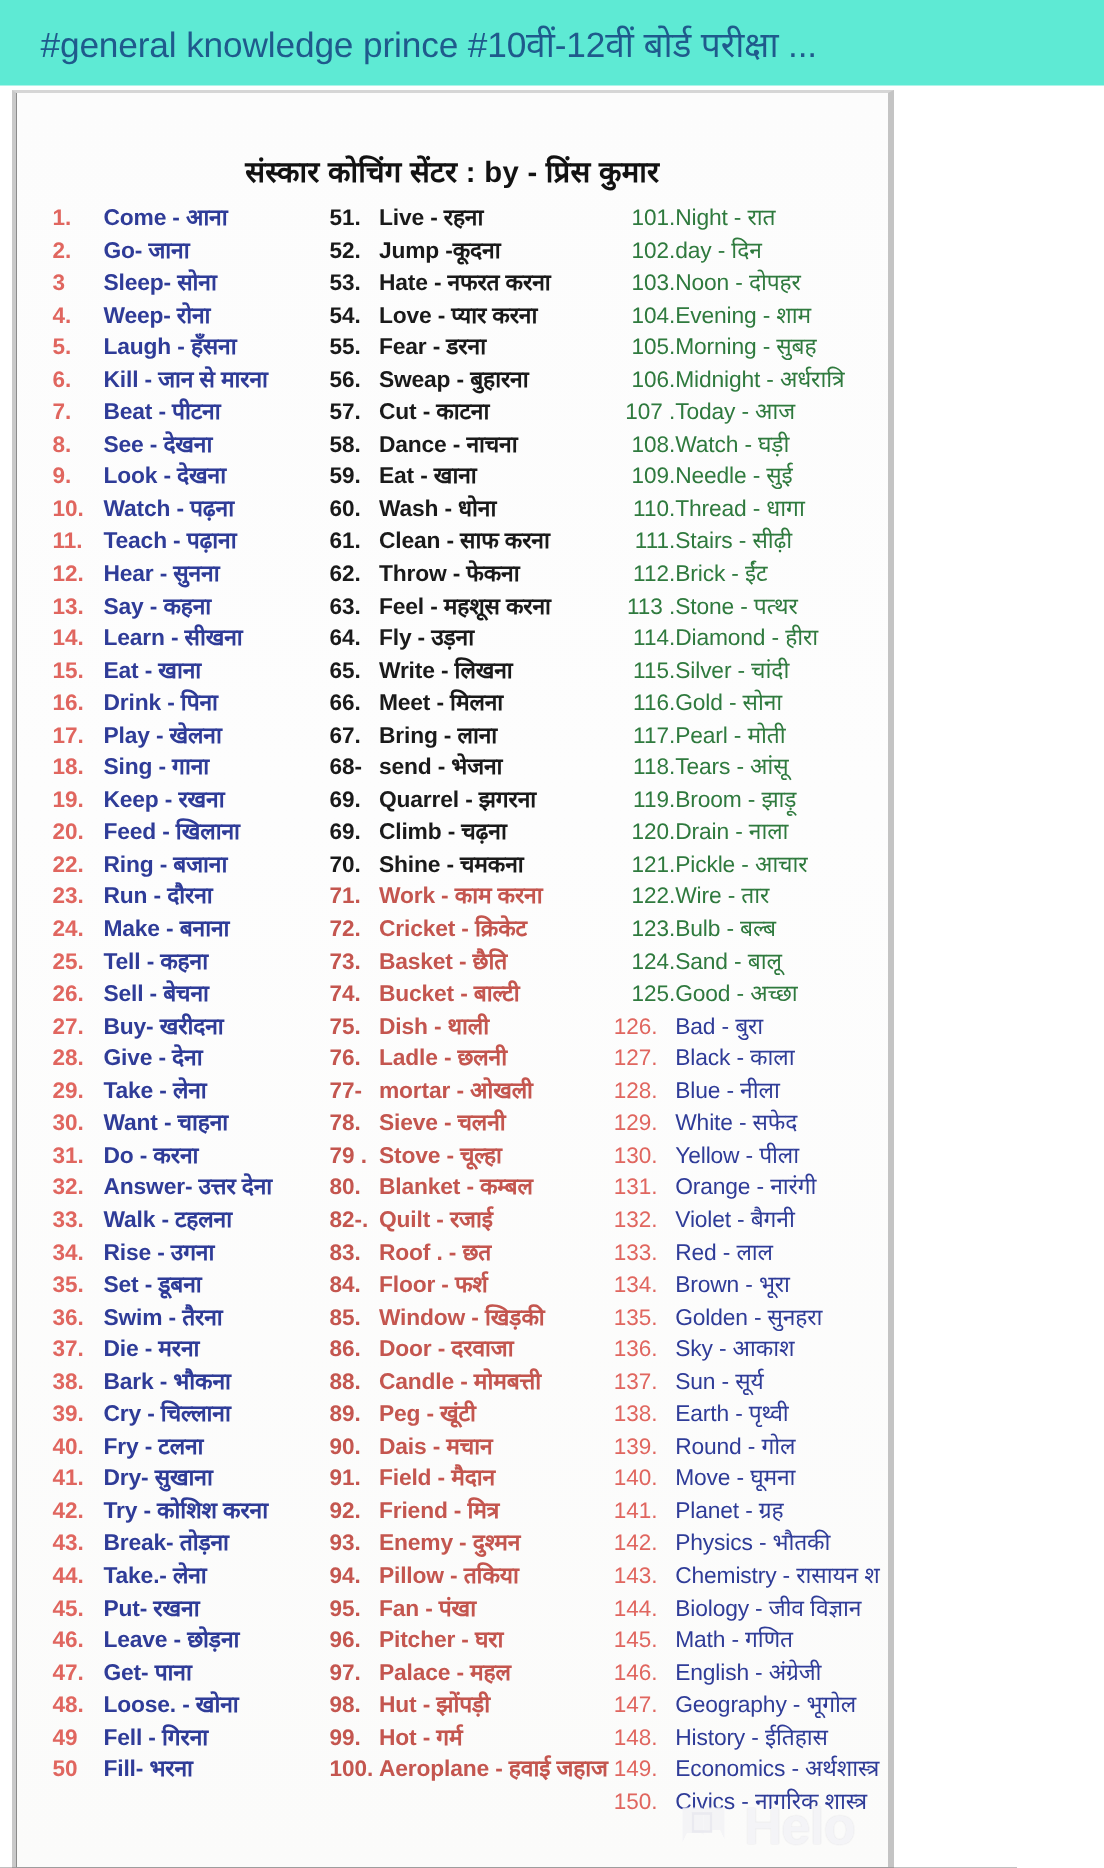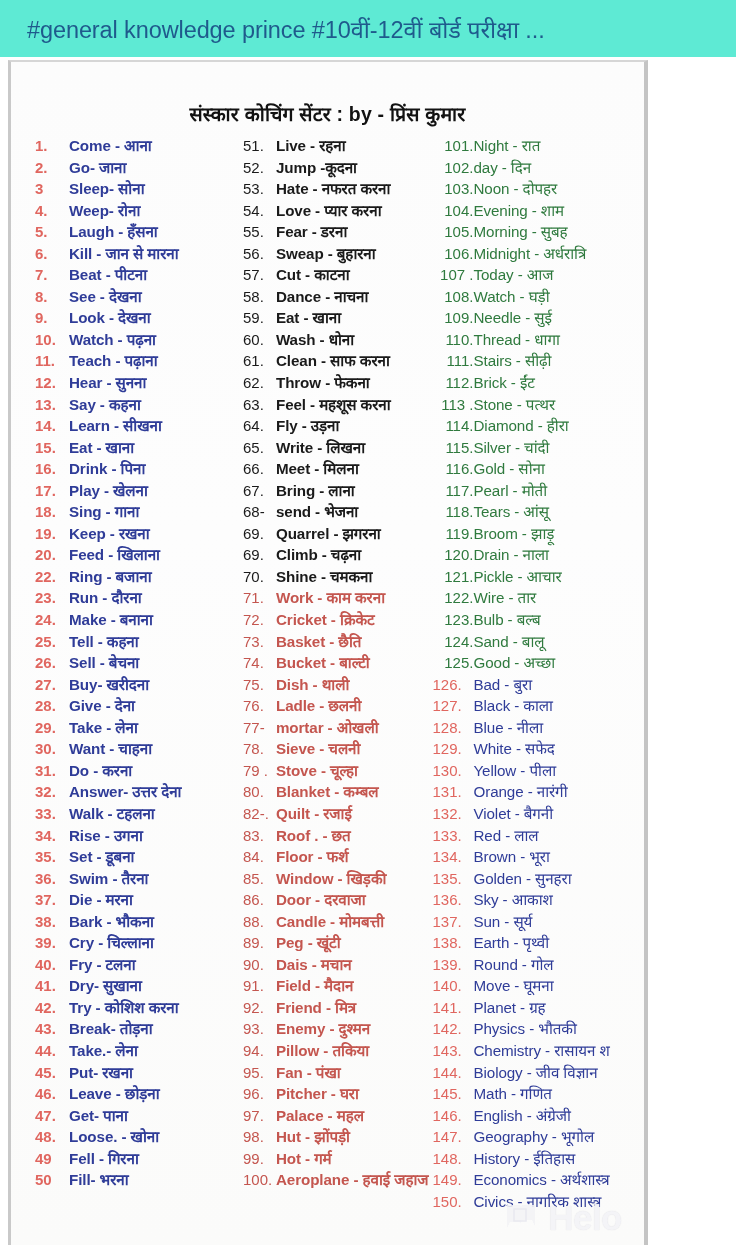--- a/index.html
+++ b/index.html
@@ -30,21 +30,21 @@
     letter-spacing: -0.1px;
     white-space: nowrap;
     font-weight: 400;
   }
 
   
   .card {
     position: absolute;
     left: 8px;
     top: 60px;
-    width: 640px;
+    width: 588px;
     height: 1185px;
     background: #000000;
     border-left: 3px solid #c9c9c9;
     border-top: 2px solid #d6d6d6;
     border-right: 4px solid #c4c4c4;
     box-sizing: border-box;
     overflow: hidden;
   }
   .card-inner {
     position: absolute;
@@ -111,21 +111,21 @@
   .t-red    .num { color: #c4564f; }
   .t-red    .txt { color: #c4564f; }
 
   .t-green  .num { color: #2f7a3e; text-align: right; }
   .t-green  .txt { color: #2f7a3e; }
 
   .col-1 .txt { font-weight: 600; }
   .col-2 .txt { font-weight: 600; }
   .col-3 .txt { font-weight: 500; }
   .col-1 .num { font-weight: 600; }
-  .col-2 .num { font-weight: 400; margin-left: 30px; }
+  .col-2 .num { font-weight: 700; margin-left: 30px; }
   .col-3 .num { font-weight: 500; }
 
   
   .watermark {
     position: absolute;
     right: 22px;
     bottom: 10px;
     display: flex;
     align-items: flex-start;
     gap: 10px;

